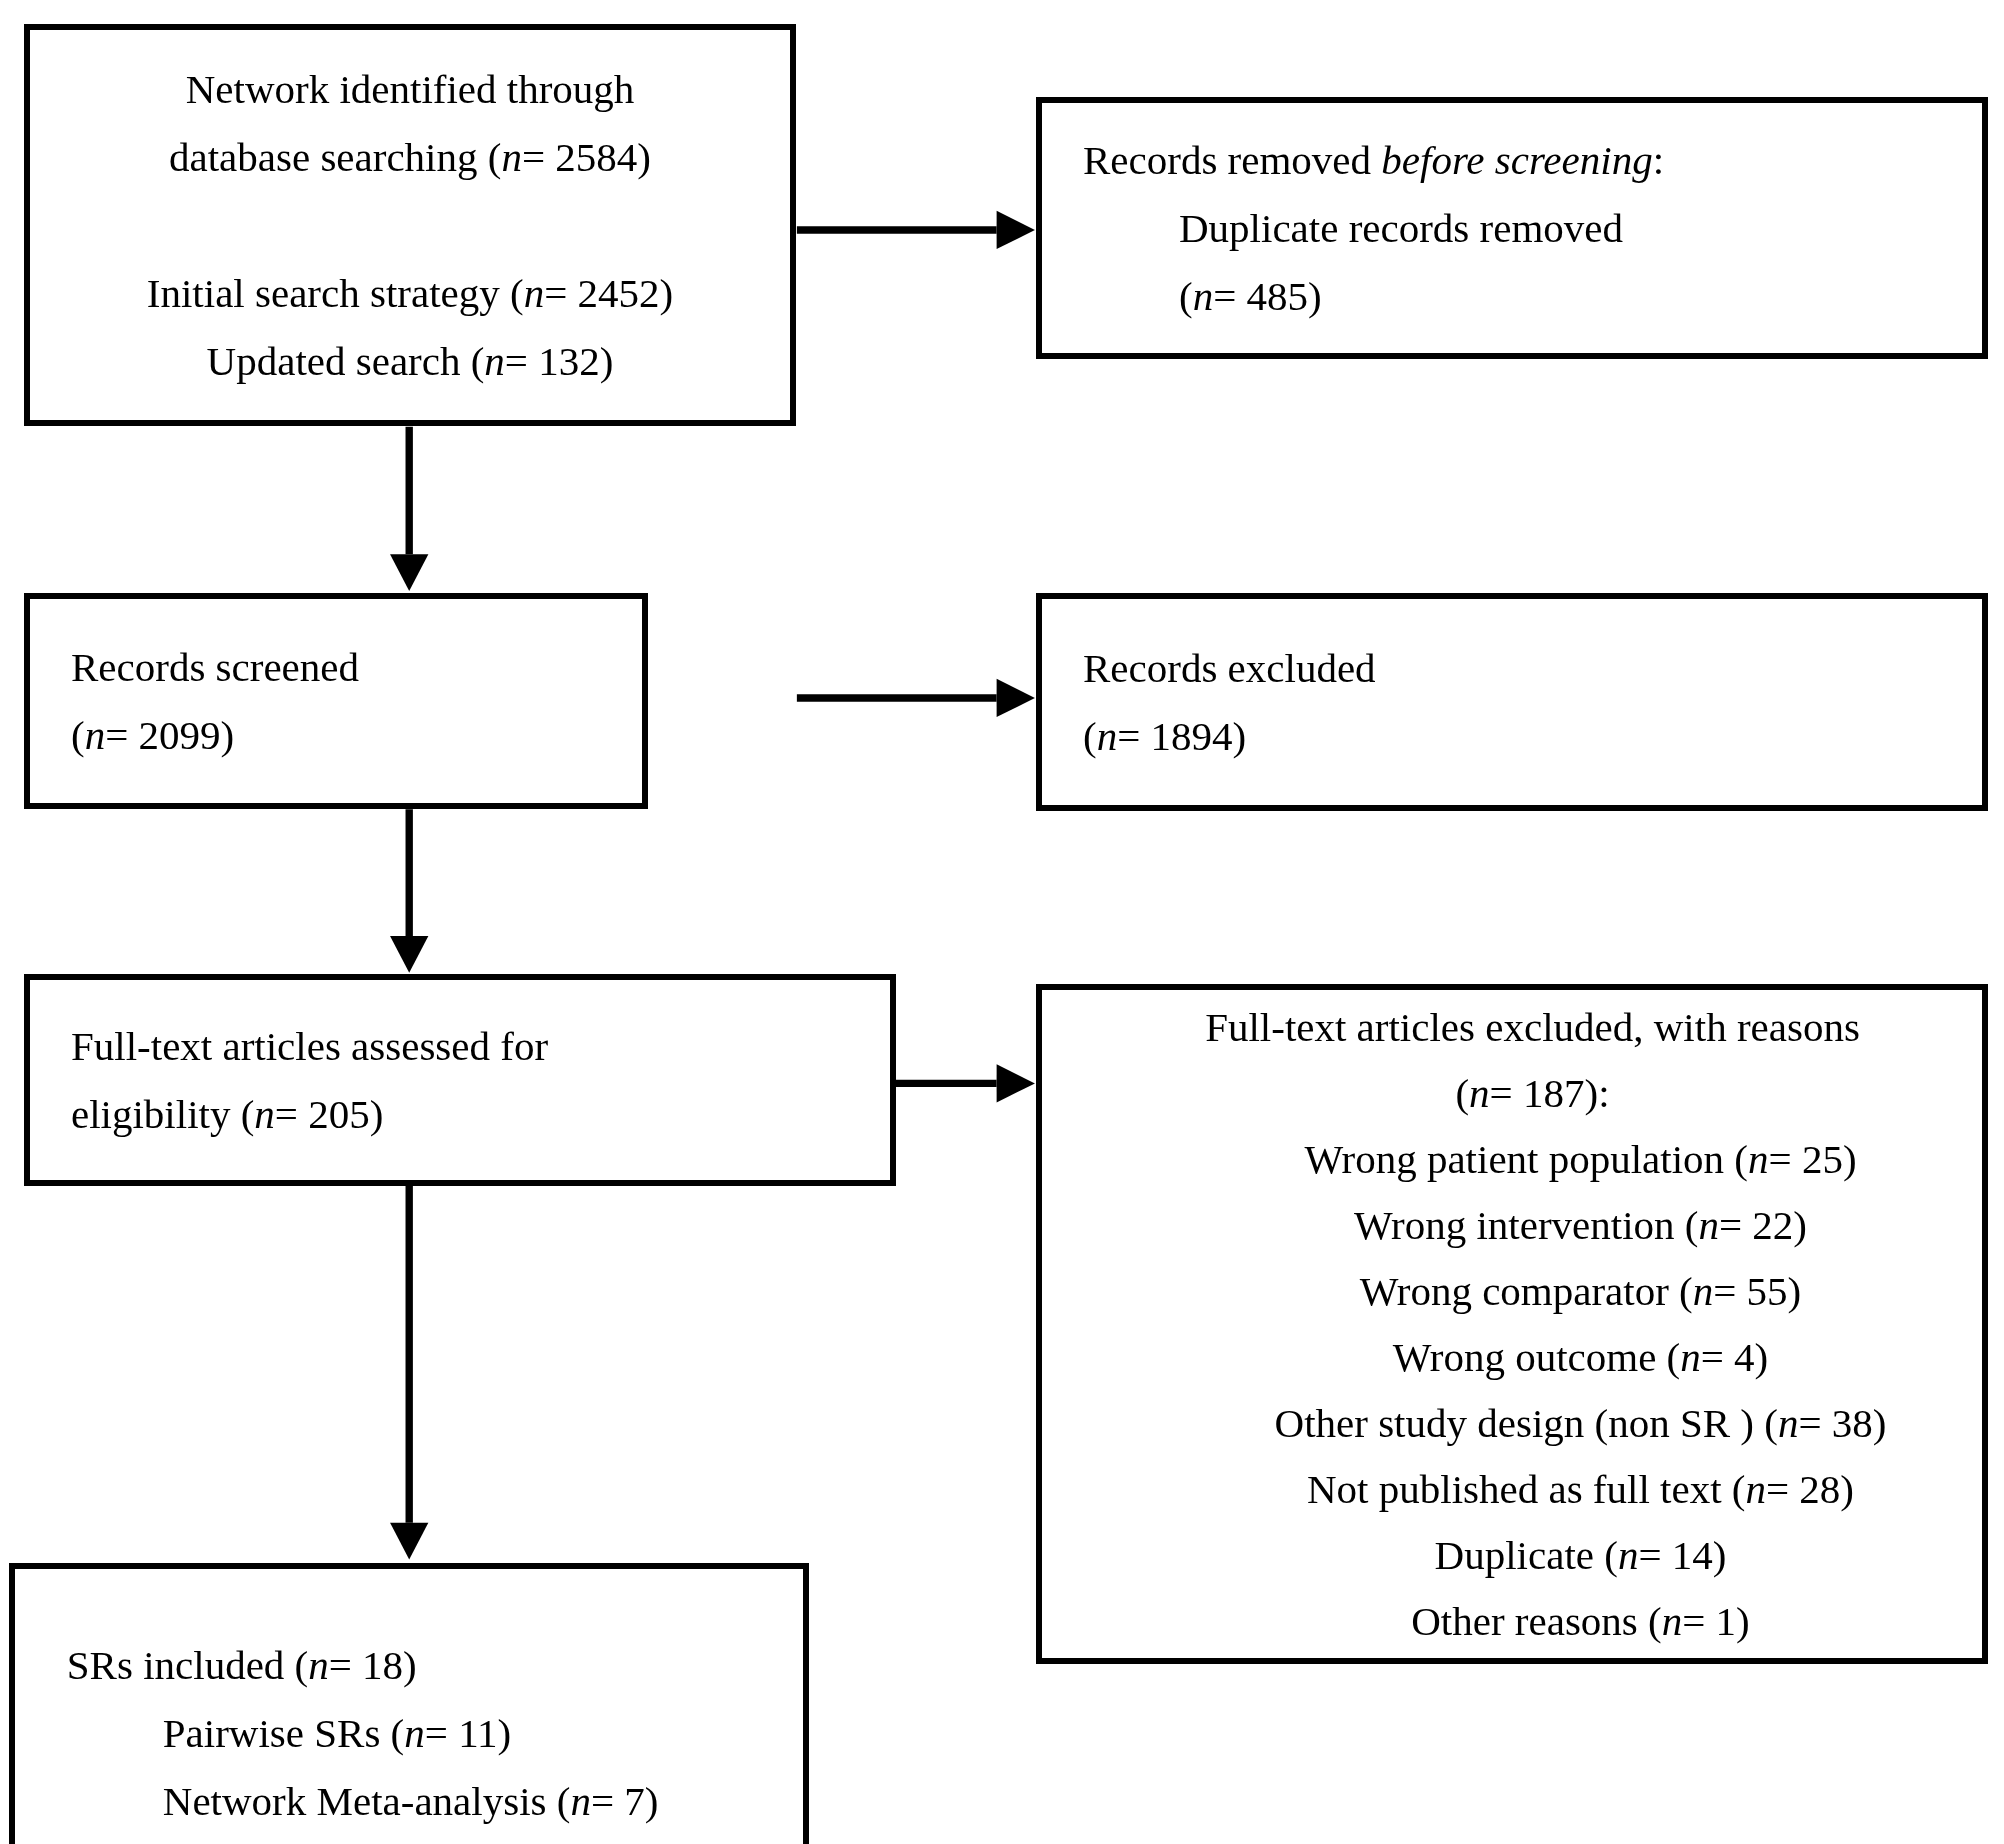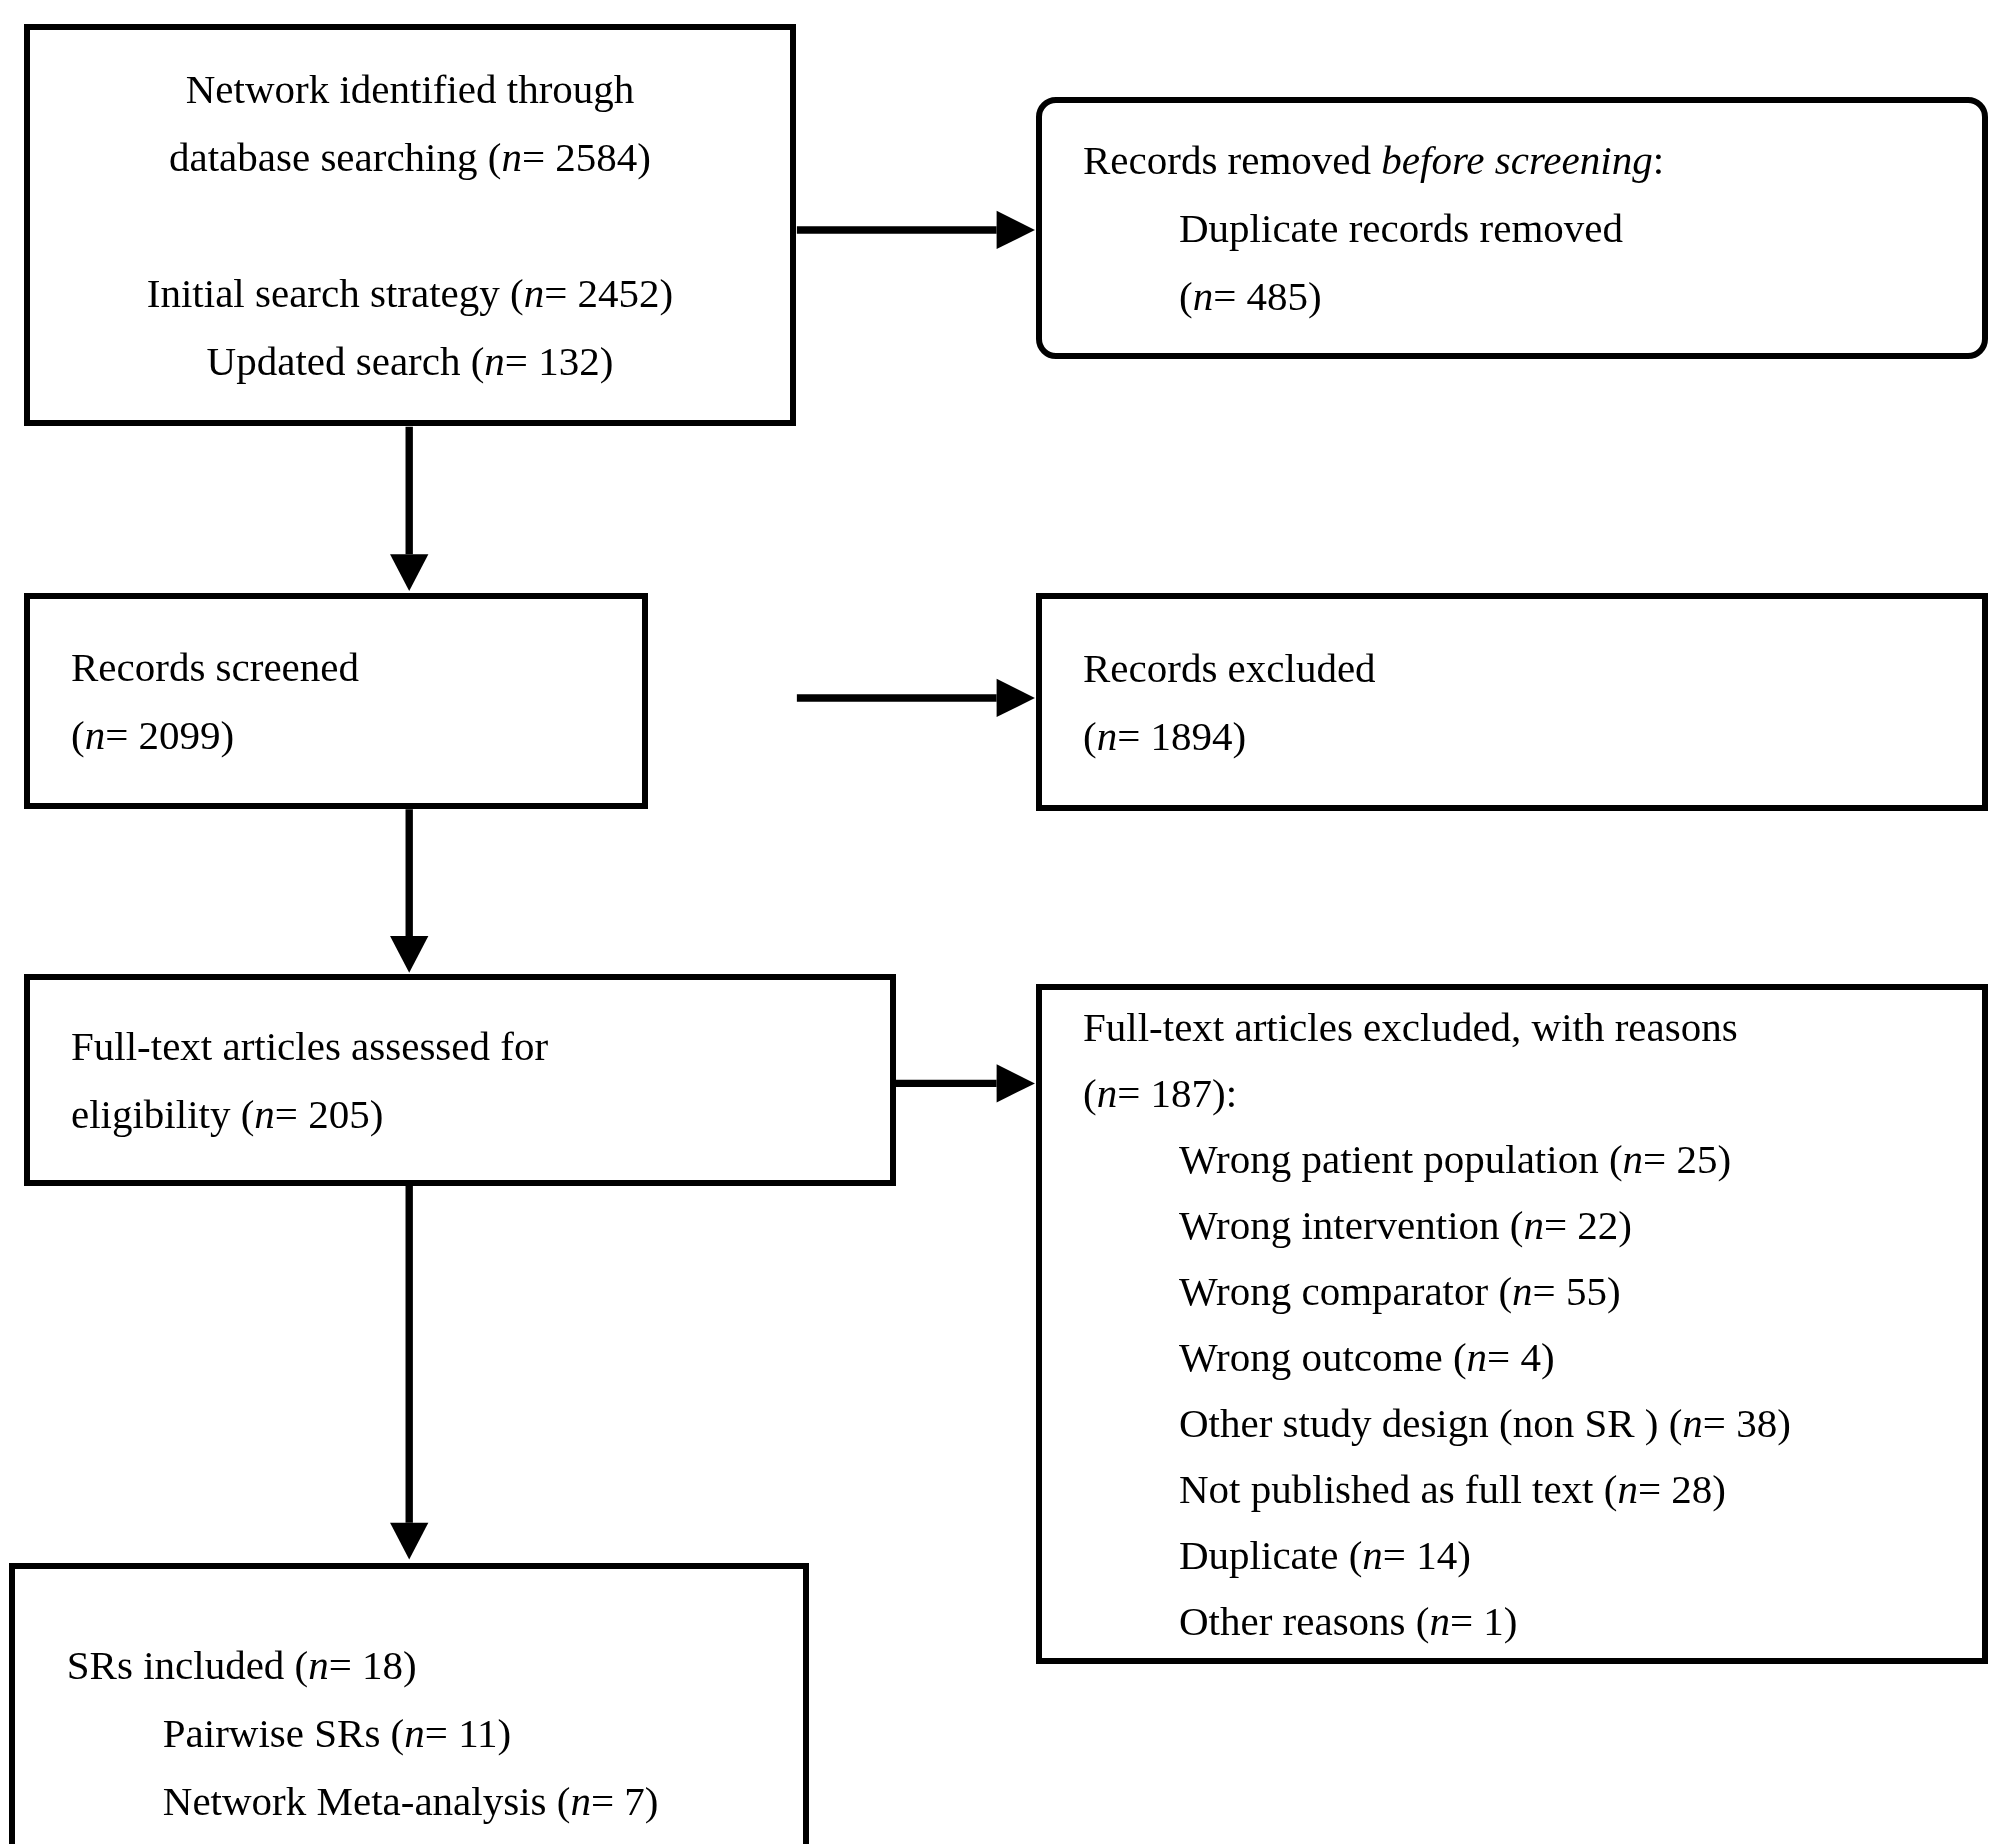--- a/index.html
+++ b/index.html
@@ -10,25 +10,25 @@
   }
   .fbox{
     position:absolute;border:6.6px solid #000;background:#fff;
     box-sizing:border-box;display:flex;flex-direction:column;
     justify-content:center;line-height:68px;
   }
   .fbox .line{white-space:nowrap;}
   .fbox .line.indent{padding-left:96px;}
   .it{font-style:italic;}
   #box-identification{left:24px;top:24px;width:772px;height:402px;text-align:center;}
-  #box-removed{left:1036px;top:97px;width:952px;height:262px;padding-left:41px;border-radius:20px;}
+  #box-removed{left:1036px;top:97px;width:952px;height:262px;padding-left:41px;}
   #box-screened{left:24px;top:593px;width:624px;height:216px;padding-left:41px;}
   #box-records-excluded{left:1036px;top:593px;width:952px;height:218px;padding-left:41px;}
   #box-fulltext-assessed{left:24px;top:974px;width:872px;height:212px;padding-left:41px;}
-  #box-fulltext-excluded{left:1036px;top:984px;width:952px;height:680px;padding-left:41px;line-height:66px;}
+  #box-fulltext-excluded{left:1036px;top:984px;width:952px;height:680px;padding-left:41px;line-height:66px;align-items:center;}
   #box-included{left:8.8px;top:1563px;width:800px;height:339px;padding-left:52px;}
   #arrow-layer{position:absolute;left:0;top:0;width:2005px;height:1844px;pointer-events:none;}
   #arrow-layer line{stroke:#000;stroke-width:10;}
   #arrow-layer polygon{fill:#000;}
 </style>
 </head>
 <body>
 
 <div id="canvas">
 

